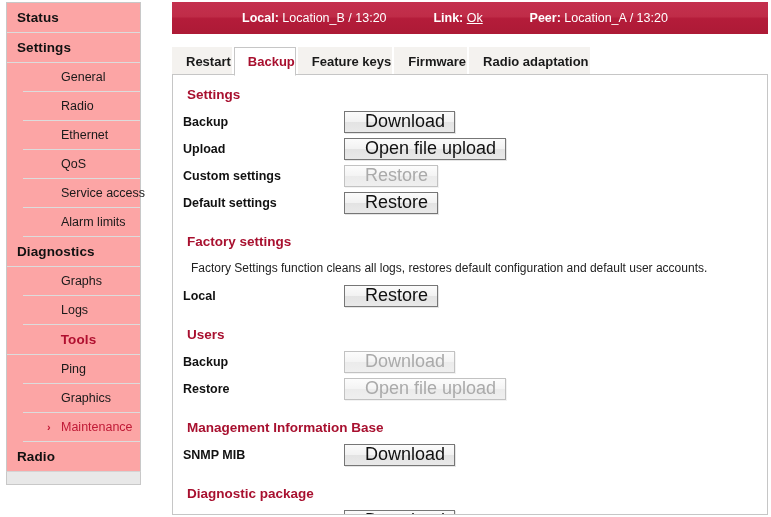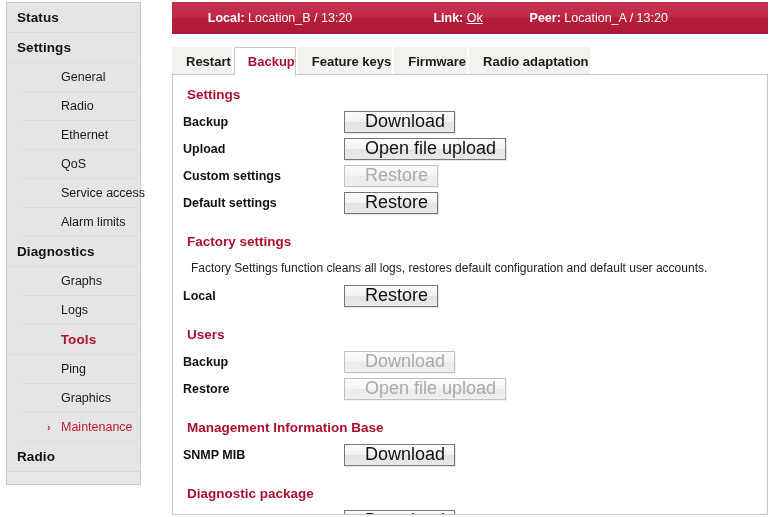--- a/index.html
+++ b/index.html
@@ -8,21 +8,21 @@
     background: #ffffff;
     font-family: "Liberation Sans", sans-serif;
     overflow: hidden;
   }
   #root { position: relative; width: 771px; height: 517px; }
 
   
   #sidebar {
     position: absolute; left: 6px; top: 2px;
     width: 133px;
-    background: #e5e5e5;
+    background: #fca5a5;
     border: 1px solid #c8c8c8;
     border-bottom: none;
     box-shadow: 0 0 0 0 transparent;
   }
   #sidebar-inner { padding: 0; }
   .nav-group {
     font-size: 13.5px; font-weight: bold; color: #111111;
     padding: 7px 0 7px 10px;
     border-bottom: 1px solid #dcdcdc;
     letter-spacing: 0.1px;
@@ -58,21 +58,21 @@
   #statusbar {
     position: absolute; left: 172px; top: 2px;
     width: 596px; height: 32px;
     background: linear-gradient(to bottom, #c4304e 0%, #c02c48 45%, #b41c3a 52%, #ad1a36 100%);
     color: #ffffff;
     display: flex; align-items: center;
   }
   .status-cell {
     font-size: 12.5px;
     white-space: nowrap;
-    text-align: left;
+    text-align: right;
   }
   .status-cell .k { font-weight: bold; }
   .status-cell .v { font-weight: normal; }
   #status-local { width: 36%; padding-left: 6%; box-sizing: border-box; }
   #status-link  { width: 24%; text-align: center; }
   #status-peer  { width: 34%; text-align: left; }
   .status-link-val { text-decoration: underline; cursor: pointer; }
 
   
   #tabs {

